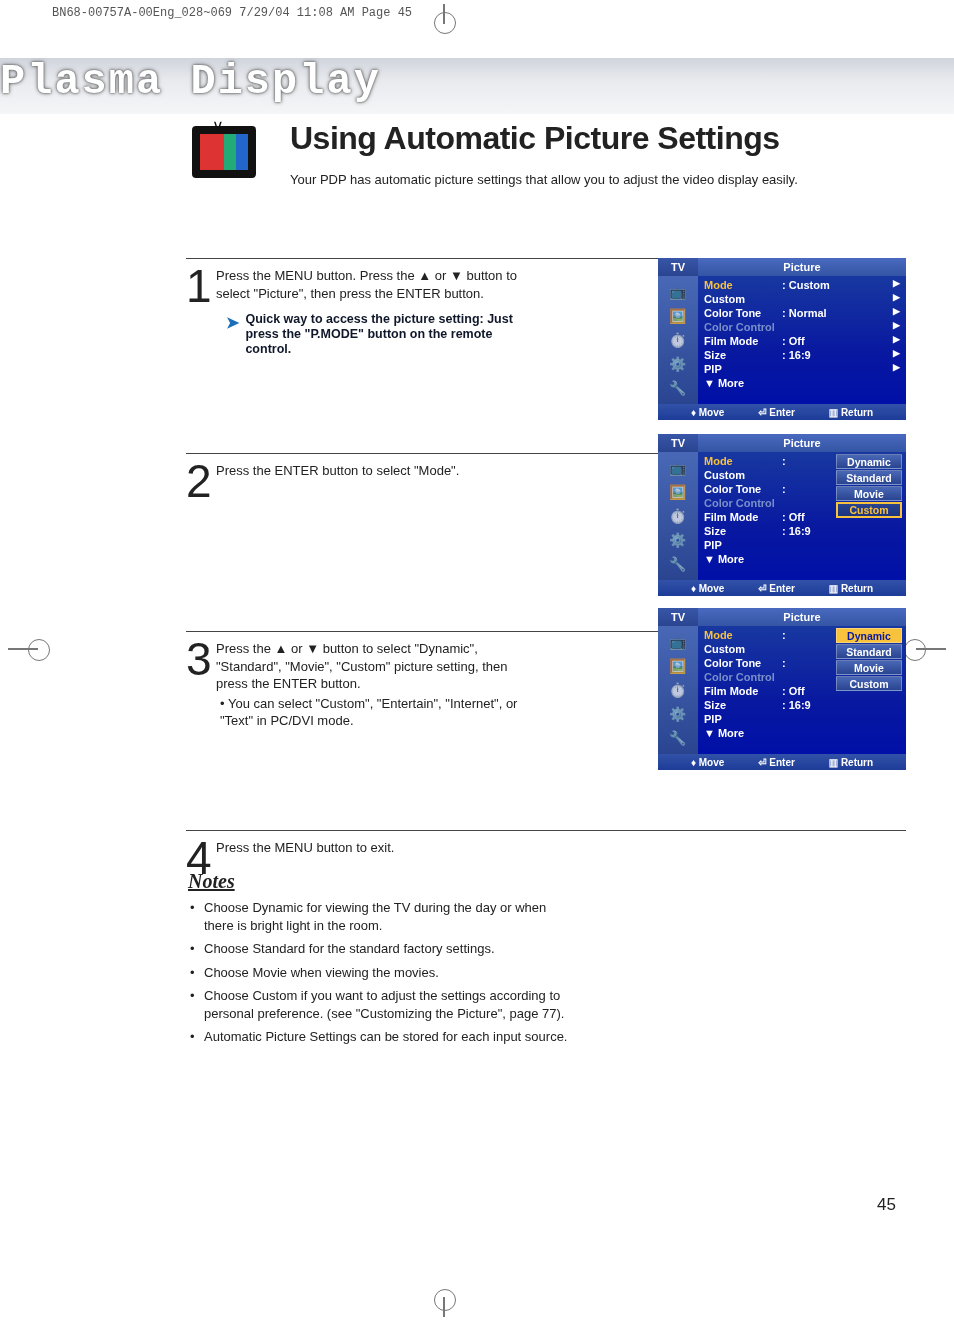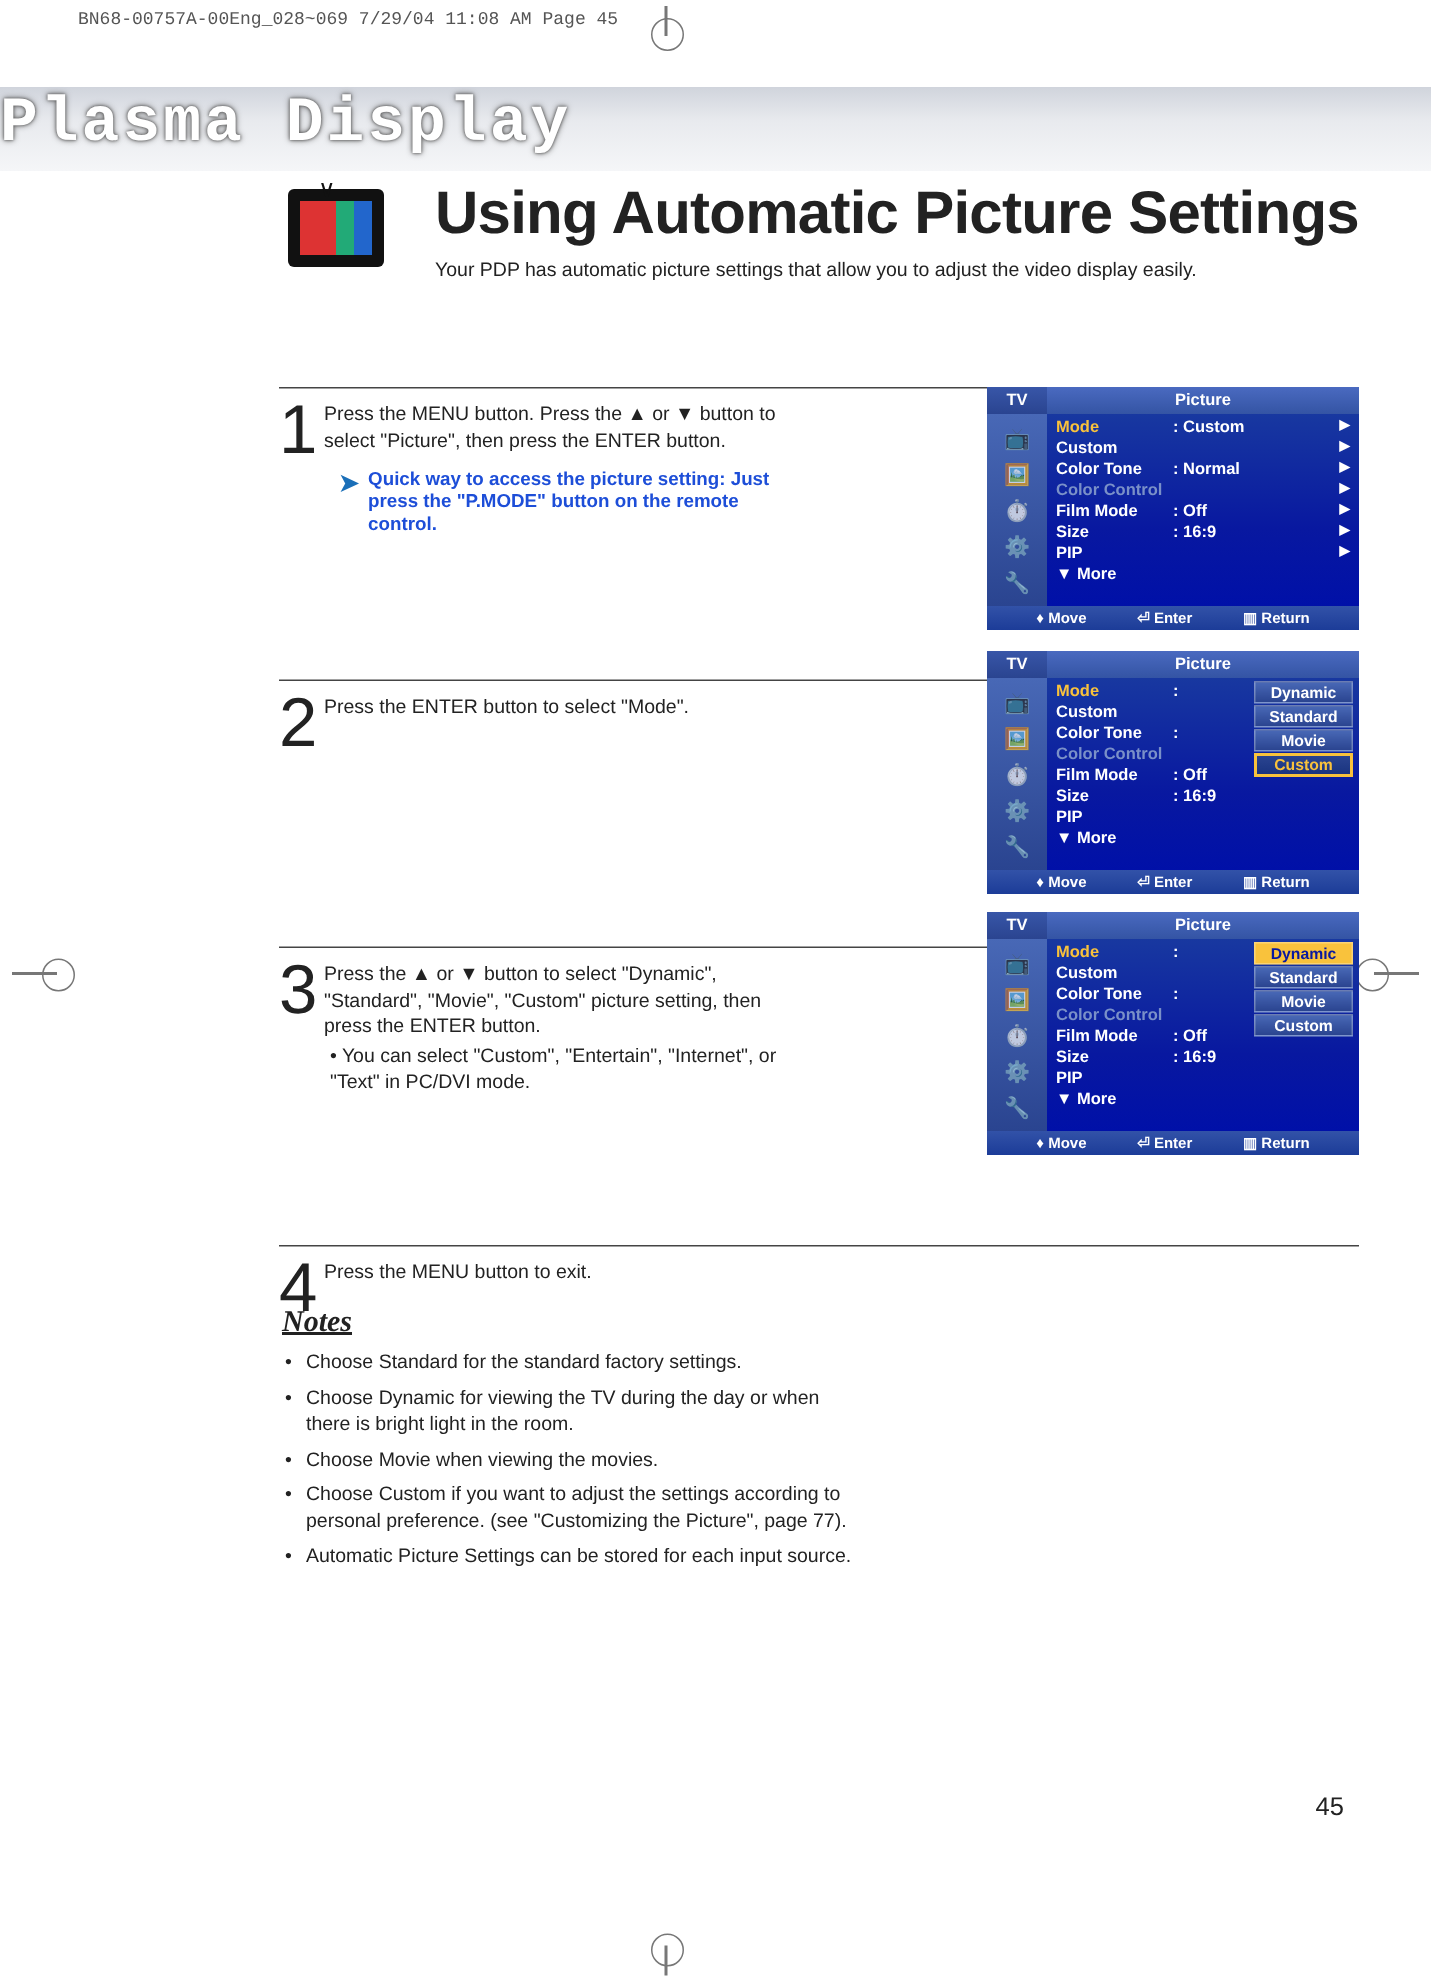--- a/index.html
+++ b/index.html
@@ -36,30 +36,30 @@
     text-shadow: 0 0 4px #666, 0 0 2px #444; letter-spacing: 2px; font-weight:bold;
   }
   .tv-icon-wrap { position:absolute; top:118px; left:192px; width:72px; height:60px;}
   .tv-icon { width:64px; height:52px; background:#111; border-radius:4px; position:relative; margin-top:8px;}
   .tv-icon .screen-r{position:absolute; left:8px; top:8px; width:24px; height:36px; background:#d33;}
   .tv-icon .screen-g{position:absolute; left:32px; top:8px; width:12px; height:36px; background:#2a7;}
   .tv-icon .screen-b{position:absolute; left:44px; top:8px; width:12px; height:36px; background:#26c;}
   .tv-icon .ant{position:absolute; top:-10px; left:20px; font-size:16px; color:#111;}
 
   .page-title { position:absolute; top:120px; left:290px;
-    font-size:40px; font-weight:bold; letter-spacing:-0.5px; font-family: "Arial Narrow", Arial, sans-serif;}
+    font-size:32px; font-weight:bold; letter-spacing:-0.5px; font-family: "Arial Narrow", Arial, sans-serif;}
   .page-sub { position:absolute; top:172px; left:290px; font-size:13px; }
 
   .content { position:absolute; top:258px; left:186px; width:720px; }
   .step { display:flex; align-items:flex-start; border-top:1px solid #444; padding-top:8px; margin-bottom:12px;}
   .step-num { font-size:46px; font-weight:300; line-height:0.85; width:30px; font-family: "Helvetica Neue", Arial; font-stretch: condensed;}
   .step-body { flex:1; padding-right:10px; font-size:13px; line-height:1.35; max-width: 330px;}
   .tip { display:flex; align-items:flex-start; margin-top:10px; margin-left:10px;}
   .tip-arrow { color:#1a6fb8; font-size:16px; margin-right:6px; font-weight:bold;}
-  .tip-text { color:#1d4ed8; font-size:12.5px; font-weight:bold; font-family:"Arial Narrow", Arial; line-height:1.2;}
+  .tip-text { color:#0f172a; font-size:12.5px; font-weight:bold; font-family:"Arial Narrow", Arial; line-height:1.2;}
   .sub-bullet { margin-left:4px; margin-top:2px;}
 
   .osd { width:248px; position:absolute; font-size:11px; font-weight:bold; color:#fff;}
   .osd1 { top:0; right:0;}
   .osd2 { top:176px; right:0;}
   .osd3 { top:350px; right:0;}
   .osd-title-row { display:flex; height:18px; background:linear-gradient(180deg,#3856a8,#2a4490);}
   .osd-tv { width:40px; text-align:center; line-height:18px;}
   .osd-title { flex:1; text-align:center; line-height:18px; background:linear-gradient(180deg,#4a6ac0,#3454a4);}
   .osd-body { display:flex; }
@@ -315,21 +315,21 @@
     <div class="step-body">
       <span>Press the MENU button to exit.</span>
     </div>
   </div>
 
 </div>
 
 <div class="notes">
   <div class="notes-h">Notes</div>
   <ul id="notes-list">
+      <li>Choose Dynamic for viewing the TV during the day or when there is bright light in the room.</li>
       <li>Choose Standard for the standard factory settings.</li>
-      <li>Choose Dynamic for viewing the TV during the day or when there is bright light in the room.</li>
       <li>Choose Movie when viewing the movies.</li>
       <li>Choose Custom if you want to adjust the settings according to personal preference. (see "Customizing the Picture", page 77).</li>
       <li>Automatic Picture Settings can be stored for each input source.</li>
     </ul>
 </div>
 
 <div class="page-num">45</div>
 
 </body></html>

